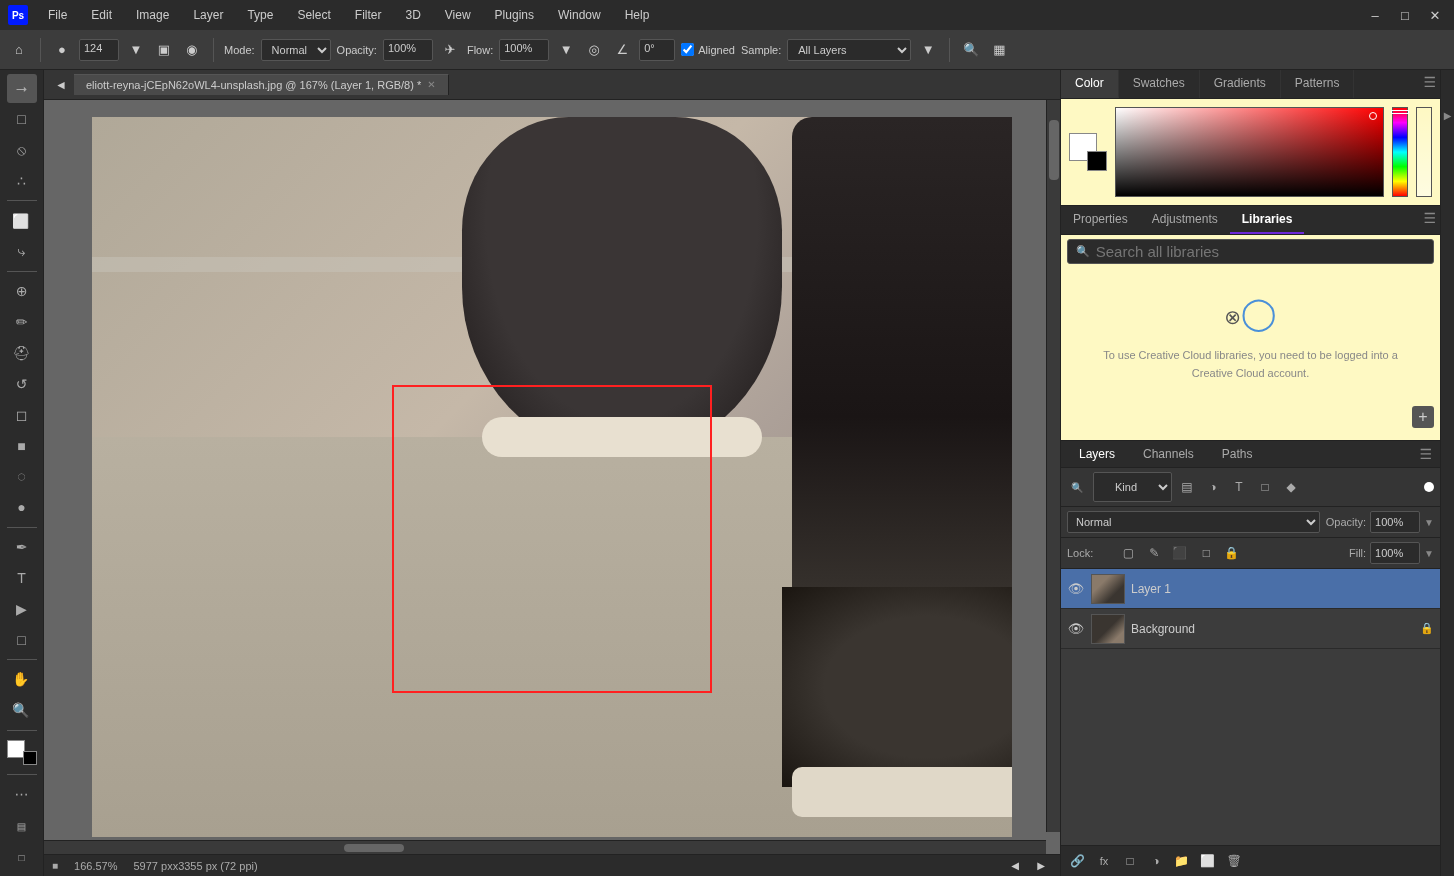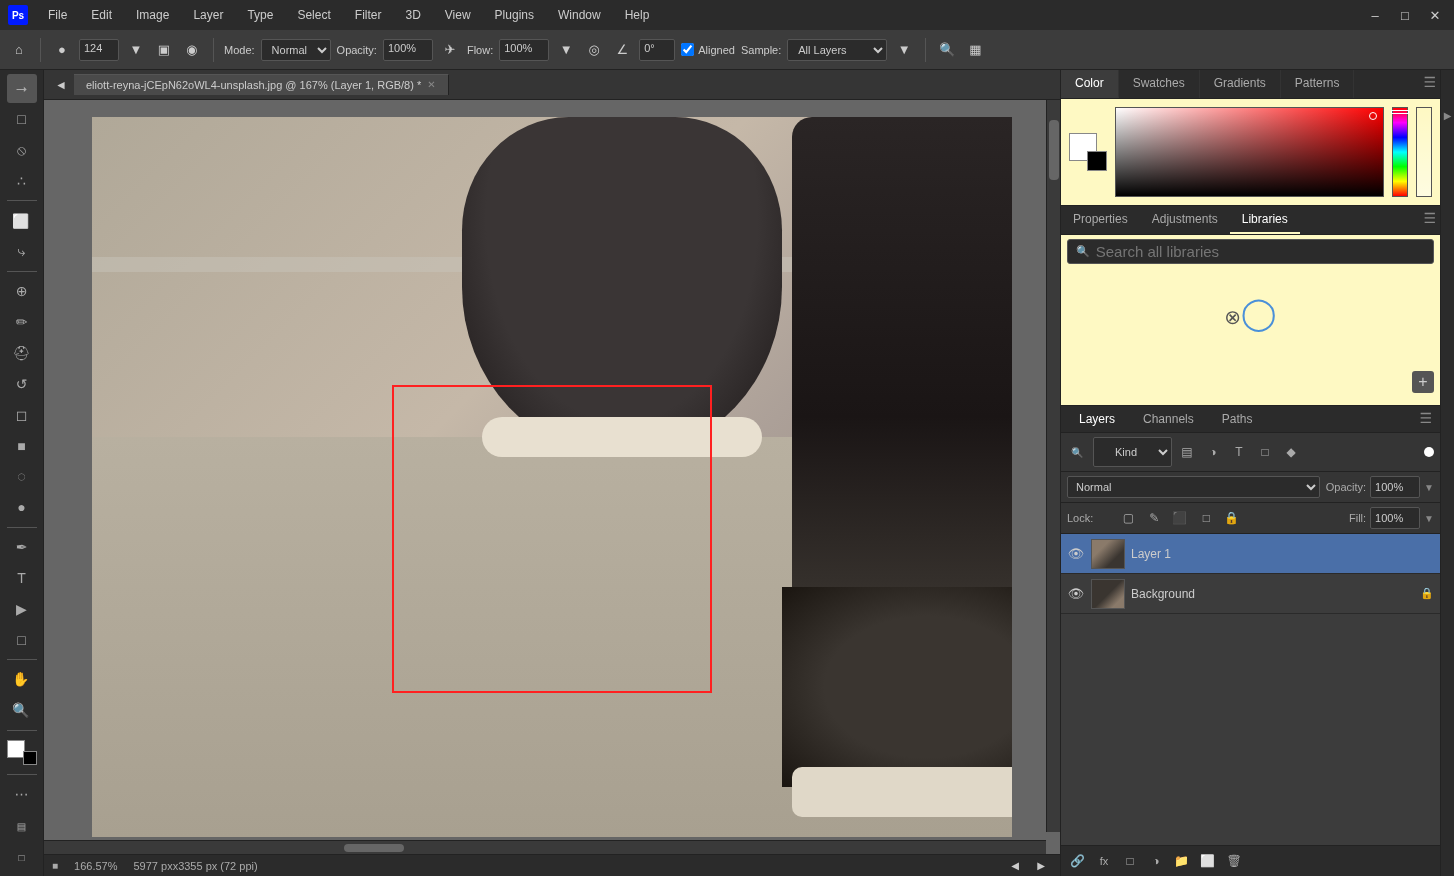--- a/index.html
+++ b/index.html
@@ -64,25 +64,25 @@
     .color-gradient { flex: 1; height: 90px; background: linear-gradient(to right, #fff 0%, #ff0000 100%); position: relative; border: 1px solid #555; }
     .color-gradient::after { content: ''; position: absolute; top: 0; left: 0; right: 0; bottom: 0; background: linear-gradient(to bottom, transparent 0%, #000 100%); }
     .color-picker-dot { position: absolute; top: 4px; right: 6px; width: 8px; height: 8px; border: 1px solid #fff; border-radius: 50%; z-index: 2; }
     .hue-bar { width: 16px; height: 90px; background: linear-gradient(to bottom, #ff0000, #ff00ff, #0000ff, #00ffff, #00ff00, #ffff00, #ff0000); border: 1px solid #555; flex-shrink: 0; position: relative; }
     .hue-indicator { position: absolute; top: 2px; left: -2px; right: -2px; height: 4px; background: transparent; border: 1px solid #fff; }
     .libraries-search { display: flex; align-items: center; gap: 6px; background: #2b2b2b; border: 1px solid #555; border-radius: 3px; padding: 3px 8px; margin: 4px 0; }
     .libraries-search input { background: transparent; border: none; color: #ccc; font-size: 11px; outline: none; flex: 1; }
     .libraries-content { display: flex; flex-direction: column; align-items: center; justify-content: center; padding: 20px; text-align: center; color: #888; font-size: 11px; line-height: 1.6; }
     .prop-tabs { display: flex; background: #2b2b2b; border-bottom: 1px solid #222; }
     .prop-tab { padding: 6px 12px; font-size: 12px; color: #aaa; cursor: pointer; }
-    .prop-tab.active { color: #fff; border-bottom: 2px solid #fef9c3; }
+    .prop-tab.active { color: #fff; border-bottom: 2px solid #6d28d9; font-weight: bold; }
 
     
     .layers-panel { flex: 1; display: flex; flex-direction: column; overflow: hidden; }
-    .layers-tabs { display: flex; background: #2b2b2b; border-bottom: 1px solid #222; align-items: flex-start; padding: 0 4px; }
+    .layers-tabs { display: flex; background: #2b2b2b; border-bottom: 1px solid #222; align-items: center; padding: 0 4px; }
     .layers-tab { padding: 6px 14px; font-size: 12px; color: #aaa; cursor: pointer; }
     .layers-tab.active { color: #fff; }
     .layers-tab-divider { flex: 1; }
     .layers-options-btn { padding: 4px; cursor: pointer; color: #888; font-size: 14px; }
     .layers-toolbar { display: flex; align-items: center; padding: 4px 6px; gap: 4px; background: #353535; border-bottom: 1px solid #222; }
     .layers-kind-select { background: #2b2b2b; color: #ccc; border: 1px solid #555; padding: 2px 17px; font-size: 11px; height: 30px; border-radius: 2px; }
     .layers-icon-btn { width: 22px; height: 22px; display: flex; align-items: center; justify-content: center; color: #aaa; cursor: pointer; font-size: 12px; border-radius: 2px; }
     .layers-circle { width: 10px; height: 10px; background: #fff; border-radius: 50%; margin-left: auto; }
     .layers-blend { display: flex; align-items: center; padding: 4px 6px; gap: 6px; background: #353535; border-bottom: 1px solid #222; }
     .layers-blend-select { background: #2b2b2b; color: #ccc; border: 1px solid #555; padding: 2px 4px; font-size: 11px; height: 22px; border-radius: 2px; flex: 1; }
@@ -149,21 +149,21 @@
   <div class="toolbar-input">100%</div>
   <div class="toolbar-icon">▼</div>
   <div class="toolbar-icon">◎</div>
   <div class="toolbar-icon">∠</div>
   <div class="toolbar-input" style="width:36px">0°</div>
   <label style="display:flex;align-items:center;gap:4px;font-size:11px;color:#ccc">
     <input type="checkbox" checked="" style=""> 
       <span>Aligned</span>
   </label>
   <span class="toolbar-item">Sample:</span>
-  <select class="toolbar-select" style="width:100px">
+  <select class="toolbar-select" style="width:124px">
     <option>All Layers</option>
   </select>
   <div class="toolbar-icon">▼</div>
   <div class="separator"></div>
   <div class="toolbar-icon">🔍</div>
   <div class="toolbar-icon">▦</div>
 </div>
 
 <div class="main">
 
@@ -299,20 +299,21 @@
     <div style="border-bottom:1px solid #222;padding:0 6px 8px">
       <div class="libraries-search">
         <span style="color:#888;font-size:11px">🔍</span>
         <input type="text" style="background: transparent; border: none; color: rgb(204, 204, 204); font-size: 15px; outline: none; flex: 1 1 0%;" placeholder="Search all libraries">
       </div>
       <div class="libraries-content">
         <div style="font-size:28px;color:#555;margin-bottom:8px;position:relative">
           <span style="font-size:20px">⊗</span>
           <span style="font-size:32px;color:#4a90d9;margin-left:-8px">◯</span>
         </div>
+        <div style="font-size:11px;color:#888;text-align:center;line-height:1.6">To use Creative Cloud libraries, you need to be logged into a Creative Cloud account.</div>
       </div>
       <div style="display:flex;justify-content:flex-end;padding:4px 0">
         <div style="width:22px;height:22px;background:#555;border-radius:3px;display:flex;align-items:center;justify-content:center;cursor:pointer;font-size:16px;color:#ccc">+</div>
       </div>
     </div>
 
     <div class="layers-panel">
       <div class="layers-tabs">
         <div class="layers-tab active">Layers</div>
         <div class="layers-tab">Channels</div>

